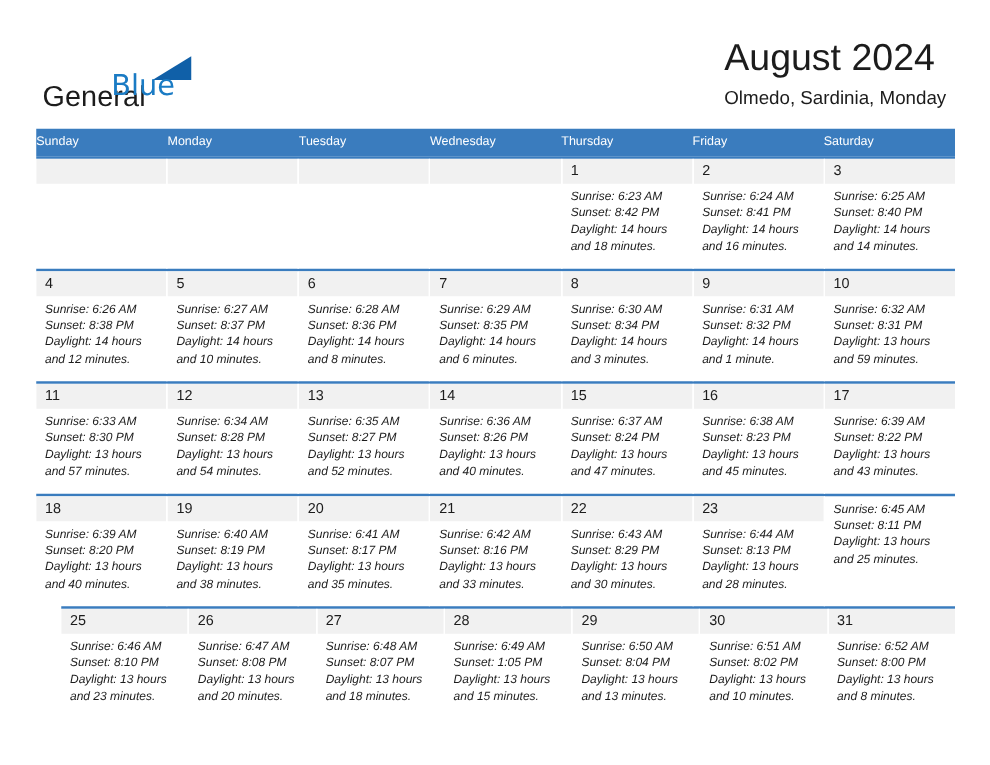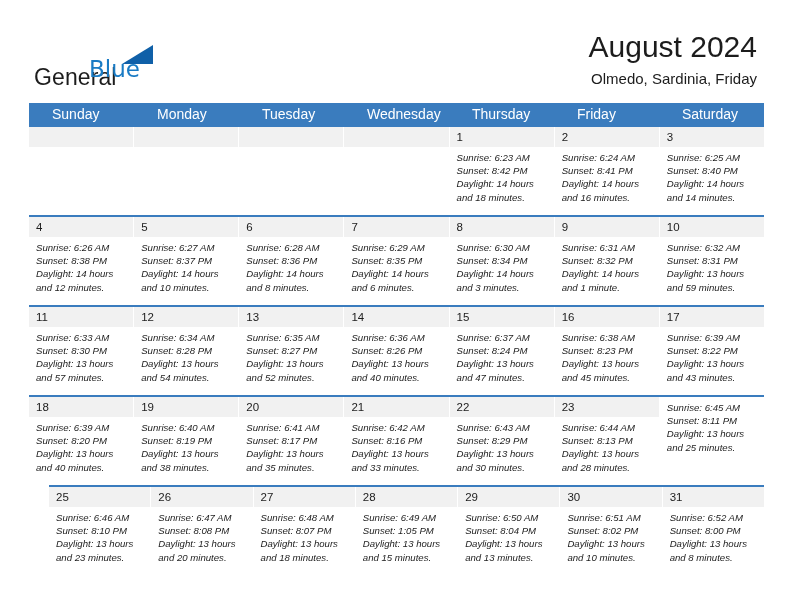--- a/index.html
+++ b/index.html
@@ -65,21 +65,20 @@
     width: 0;
     height: 0;
     border-left: 31px solid transparent;
     border-bottom: 19px solid #1060a8;
   }
 
   .title-block {
     position: absolute;
     right: 35px;
     top: 30px;
-    text-align: right;
   }
   .month-title {
     font-size: 30px;
     font-weight: 400;
     color: #1c1c1c;
     line-height: 34px;
     white-space: nowrap;
   }
   .location {
     margin-top: 6px;
@@ -99,23 +98,23 @@
   }
 
   .weekdays {
     display: flex;
     background: #3a7cbe;
     height: 22px;
   }
   .weekday {
     flex: 1 1 0;
     color: #ffffff;
-    font-size: 14px;
+    font-size: 10px;
     line-height: 22px;
-    padding-left: 23px;
+    padding-left: 0;
     box-sizing: border-box;
     white-space: nowrap;
   }
 
   .week {
     display: flex;
     border-top: 2px solid #3a7cbe;
     height: 88px;
   }
   .week:last-child {
@@ -167,21 +166,21 @@
   <div class="header">
 
     <div class="logo">
       <span class="logo-general">General</span>
       <span class="logo-tri"></span>
       <span class="logo-blue">Blue</span>
     </div>
 
     <div class="title-block">
       <div class="month-title">August 2024</div>
-      <div class="location">Olmedo, Sardinia, Friday</div>
+      <div class="location">Olmedo, Sardinia, Monday</div>
     </div>
 
   </div>
 
   <div class="calendar">
     <div class="weekdays">
         <div class="weekday">Sunday</div>
         <div class="weekday">Monday</div>
         <div class="weekday">Tuesday</div>
         <div class="weekday">Wednesday</div>

